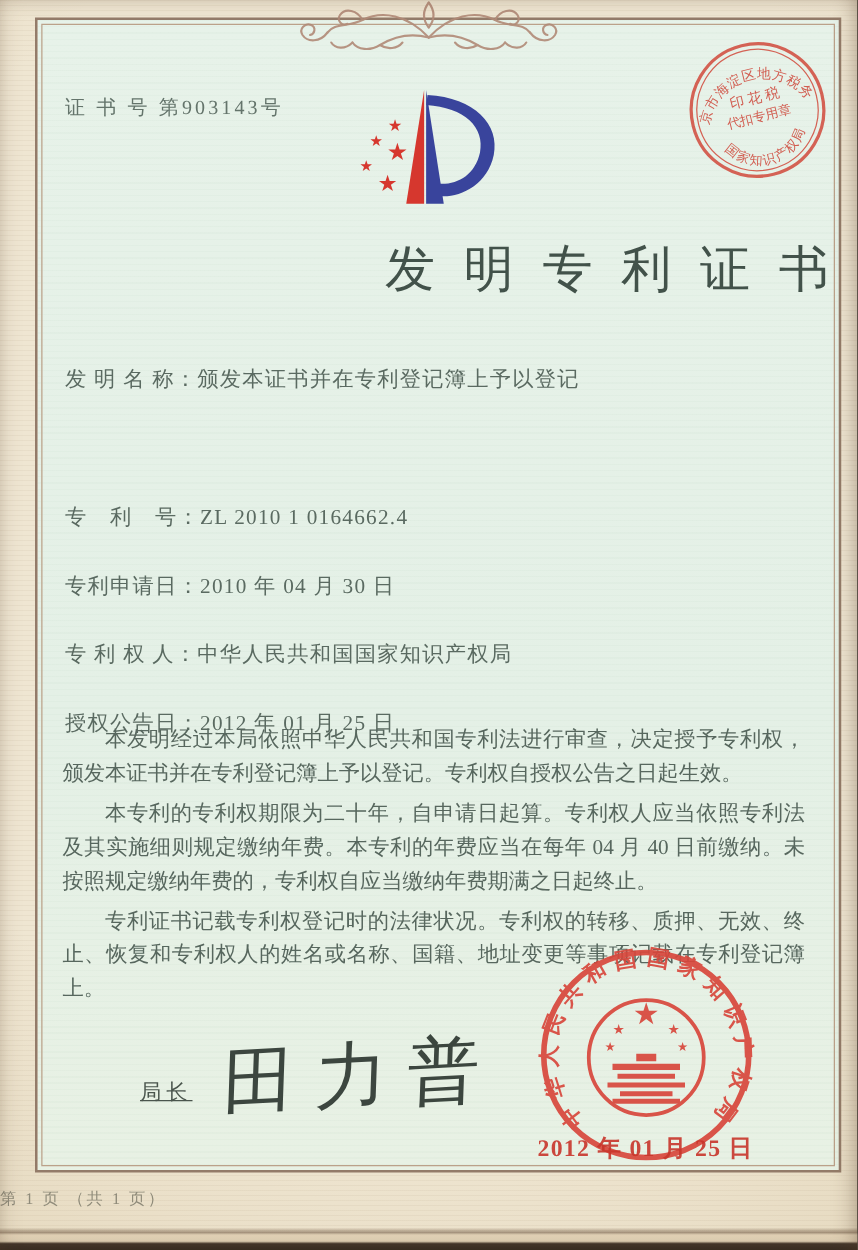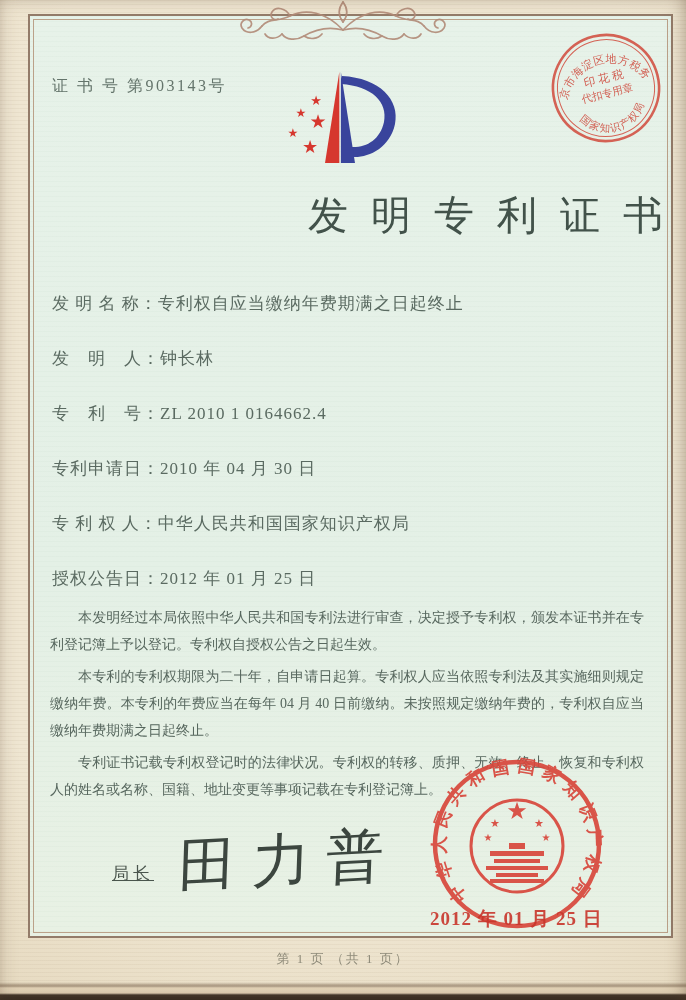--- a/index.html
+++ b/index.html
@@ -30,34 +30,34 @@
   .ornament{position:absolute;left:228px;top:0px;width:230px;height:46px;z-index:5;}
   .cert-no{position:absolute;left:52px;top:76px;font-size:16px;letter-spacing:2.5px;color:#64746b;}
   .logo{position:absolute;left:268px;top:60px;width:162px;height:118px;}
   .tax-stamp{position:absolute;left:548px;top:30px;width:116px;height:116px;transform:rotate(-14deg);opacity:.88;}
   .title{
     position:absolute;left:0;top:188px;width:100%;text-align:right;
     font-size:40px;color:#42524a;letter-spacing:23px;text-indent:23px;font-weight:500;
   }
   .field{position:absolute;left:52px;font-size:17px;color:#5a6a61;letter-spacing:1px;white-space:nowrap;}
   .f0{top:292px}.f1{top:347px}.f2{top:402px}.f3{top:457px}.f4{top:512px}.f5{top:567px}
-  .body-text{position:absolute;left:50px;top:604px;width:594px;font-size:14px;line-height:27px;color:#57675e;}
+  .body-text{position:absolute;left:50px;top:578px;width:594px;font-size:17px;line-height:27px;color:#57675e;}
   .body-text p{margin:0 0 5px 0;text-indent:2em;text-align:justify;}
   .sig-label{position:absolute;left:112px;top:862px;font-size:17px;color:#4a554d;letter-spacing:4px;text-decoration:underline;}
   .sig-name{
     position:absolute;left:178px;top:822px;font-size:58px;color:#3c463f;
     font-family:"DejaVu Sans","Liberation Sans",sans-serif;
     letter-spacing:16px;transform:rotate(-3deg) skewX(-5deg);font-weight:500;
   }
   .seal{position:absolute;left:428px;top:755px;width:178px;height:178px;opacity:.92;z-index:10;}
   .seal-date{
     position:absolute;left:430px;top:906px;width:200px;z-index:11;
     font-size:19px;color:#c8352b;letter-spacing:1px;white-space:nowrap;font-weight:600;opacity:.9;
   }
-  .footer{position:absolute;left:0;top:950px;width:100%;text-align:center;font-size:13px;color:#8f8b7a;letter-spacing:2px;}
+  .footer{position:absolute;left:0;top:950px;width:100%;text-align:left;font-size:13px;color:#8f8b7a;letter-spacing:2px;}
   .photo-edge{
     position:absolute;left:0;bottom:0;width:100%;height:18px;z-index:30;pointer-events:none;
     background:linear-gradient(180deg, rgba(0,0,0,0) 0, rgba(110,86,64,.55) 4px, rgba(226,210,182,.95) 6px, rgba(226,210,182,.95) 11px, #41352a 13px, #352b22 100%);
   }
   svg text{font-family:"Liberation Serif","DejaVu Serif",serif;}
 </style>
 </head>
 <body>
 
 <div id="page">
@@ -107,24 +107,21 @@
     <text font-size="10.5" fill="#cf4a3d" letter-spacing="1">
       <textPath href="#ts-bot" startOffset="50%" text-anchor="middle">国家知识产权局</textPath>
     </text>
     <text x="58" y="52" font-size="11.5" fill="#cf4a3d" text-anchor="middle">印 花 税</text>
     <text x="58" y="67" font-size="10.5" fill="#cf4a3d" text-anchor="middle">代扣专用章</text>
   </svg>
 
   <div class="title">发明专利证书</div>
 
   <div class="field f0">
-    <span>发 明 名 称：</span><span>专利权自应当缴纳年费期满之日起终止</span>
-  </div>
-  <div class="field f1">
-    <span>发　明　人：</span><span>钟长林</span>
+    <span>发 明 名 称：</span><span>颁发本证书并在专利登记簿上予以登记</span>
   </div>
   <div class="field f2">
     <span>专　利　号：</span><span>ZL 2010 1 0164662.4</span>
   </div>
   <div class="field f3">
     <span>专利申请日：</span><span>2010 年 04 月 30 日</span>
   </div>
   <div class="field f4">
     <span>专 利 权 人：</span><span>中华人民共和国国家知识产权局</span>
   </div>

